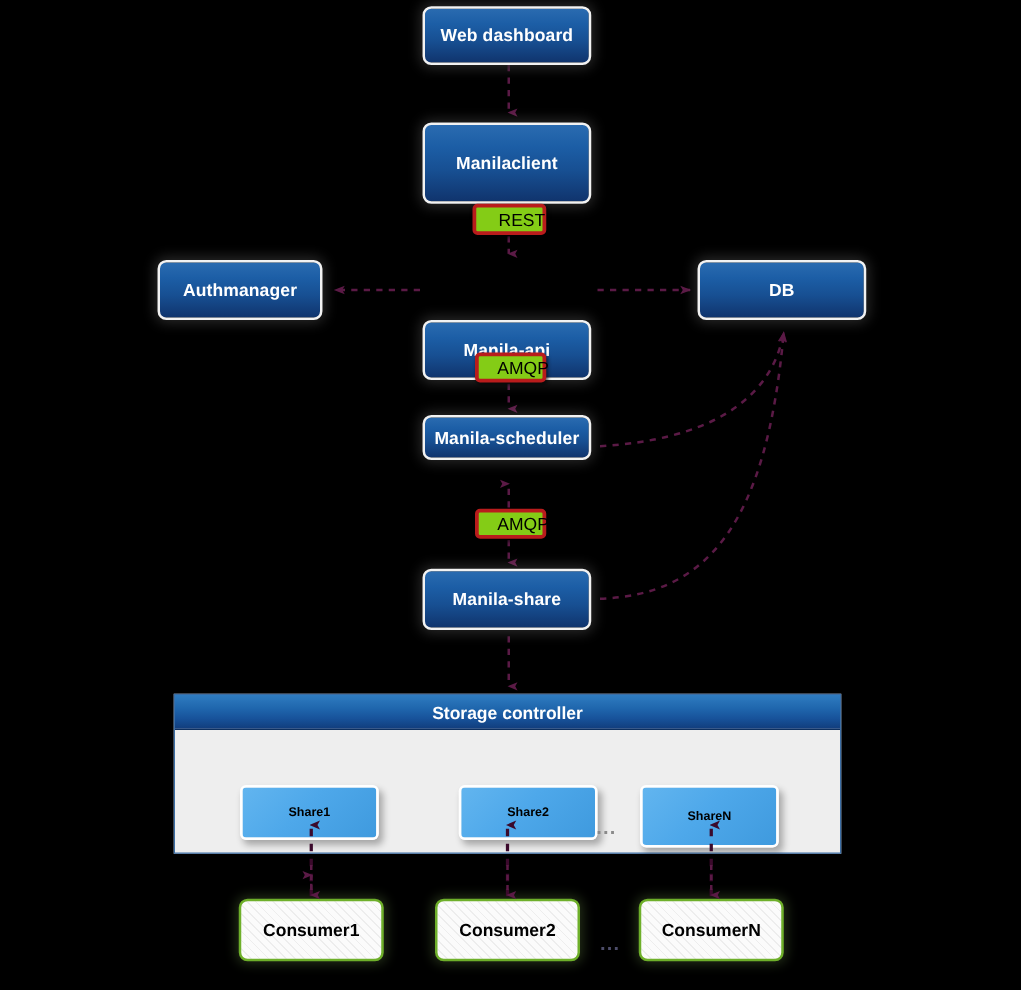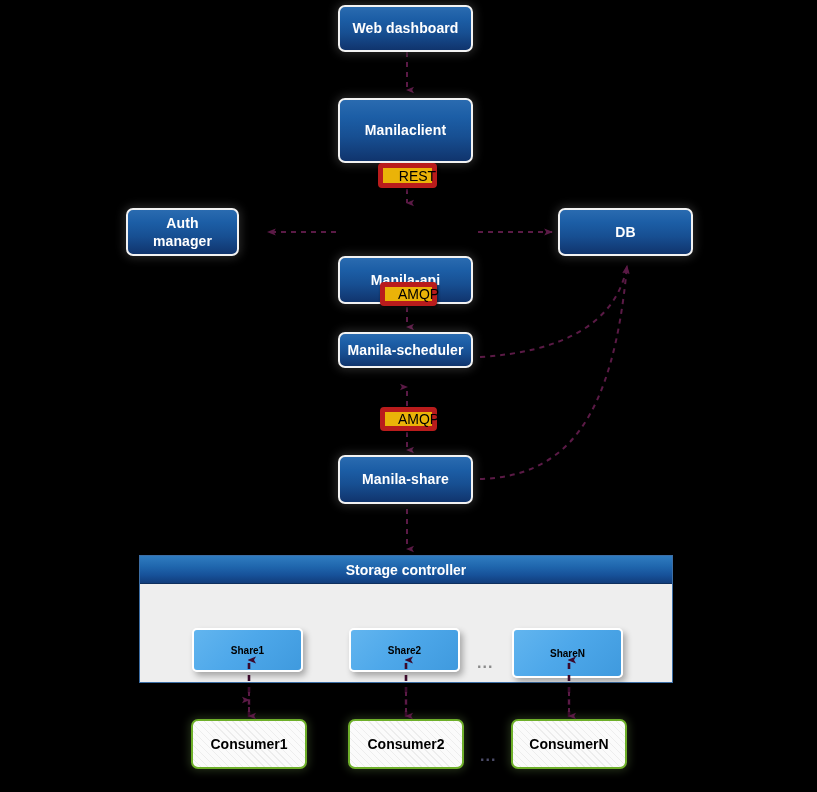--- a/index.html
+++ b/index.html
@@ -36,22 +36,22 @@
     z-index: 6;
   }
 
   
   .chip {
     position: absolute;
     box-sizing: border-box;
     display: flex;
     align-items: center;
     justify-content: center;
-    background: #eab308;
-    border: 5px solid #b91c1c;
+    background: #84cc16;
+    border: 3px solid #b91c1c;
     border-radius: 4px;
     color: #000000;
     font-size: 14px;
     line-height: 16px;
     box-shadow: 1px 2px 3px rgba(0,0,0,0.6);
     z-index: 8;
     padding-left: 20px;
   }
 
   
@@ -205,21 +205,21 @@
   </div>
 
   <div class="node" style="left:338px; top:98px; width:135px; height:65px;">
     <span>Manilaclient</span>
   </div>
 
   <div class="chip" style="left:378px; top:163px; width:59px; height:25px;">
     <span>REST</span>
   </div>
 
-  <div class="node" style="left:126px; top:208px; width:113px; height:48px; flex-direction:column; line-height:18px;">
+  <div class="node" style="left:126px; top:208px; width:132px; height:48px; flex-direction:row; line-height:18px;">
     <span>Auth</span>
     <span>manager</span>
   </div>
 
   <div class="node" style="left:338px; top:208px; width:135px; height:48px;margin-top:48px;">
     <span>Manila-api</span>
   </div>
 
   <div class="node" style="left:558px; top:208px; width:135px; height:48px;">
     <span>DB</span>
@@ -242,21 +242,21 @@
   </div>
 
   <div class="panel" style="left:139px; top:555px; width:534px; height:128px;">
     <div class="panel-title">
       <span>Storage controller</span>
     </div>
     <div class="panel-body">
       <div class="share" style="left:52px; top:44px; width:111px; height:44px;">
         <span>Share1</span>
       </div>
-      <div class="share" style="left:209px; top:44px; width:111px; height:44px;">
+      <div class="share" style="left:227px; top:44px; width:111px; height:44px;">
         <span>Share2</span>
       </div>
       <div class="ellipsis" style="left:337px; top:70px;">
         <span>...</span>
       </div>
       <div class="share" style="left:372px; top:44px; width:111px; height:50px;">
         <span>ShareN</span>
       </div>
     </div>
   </div>

